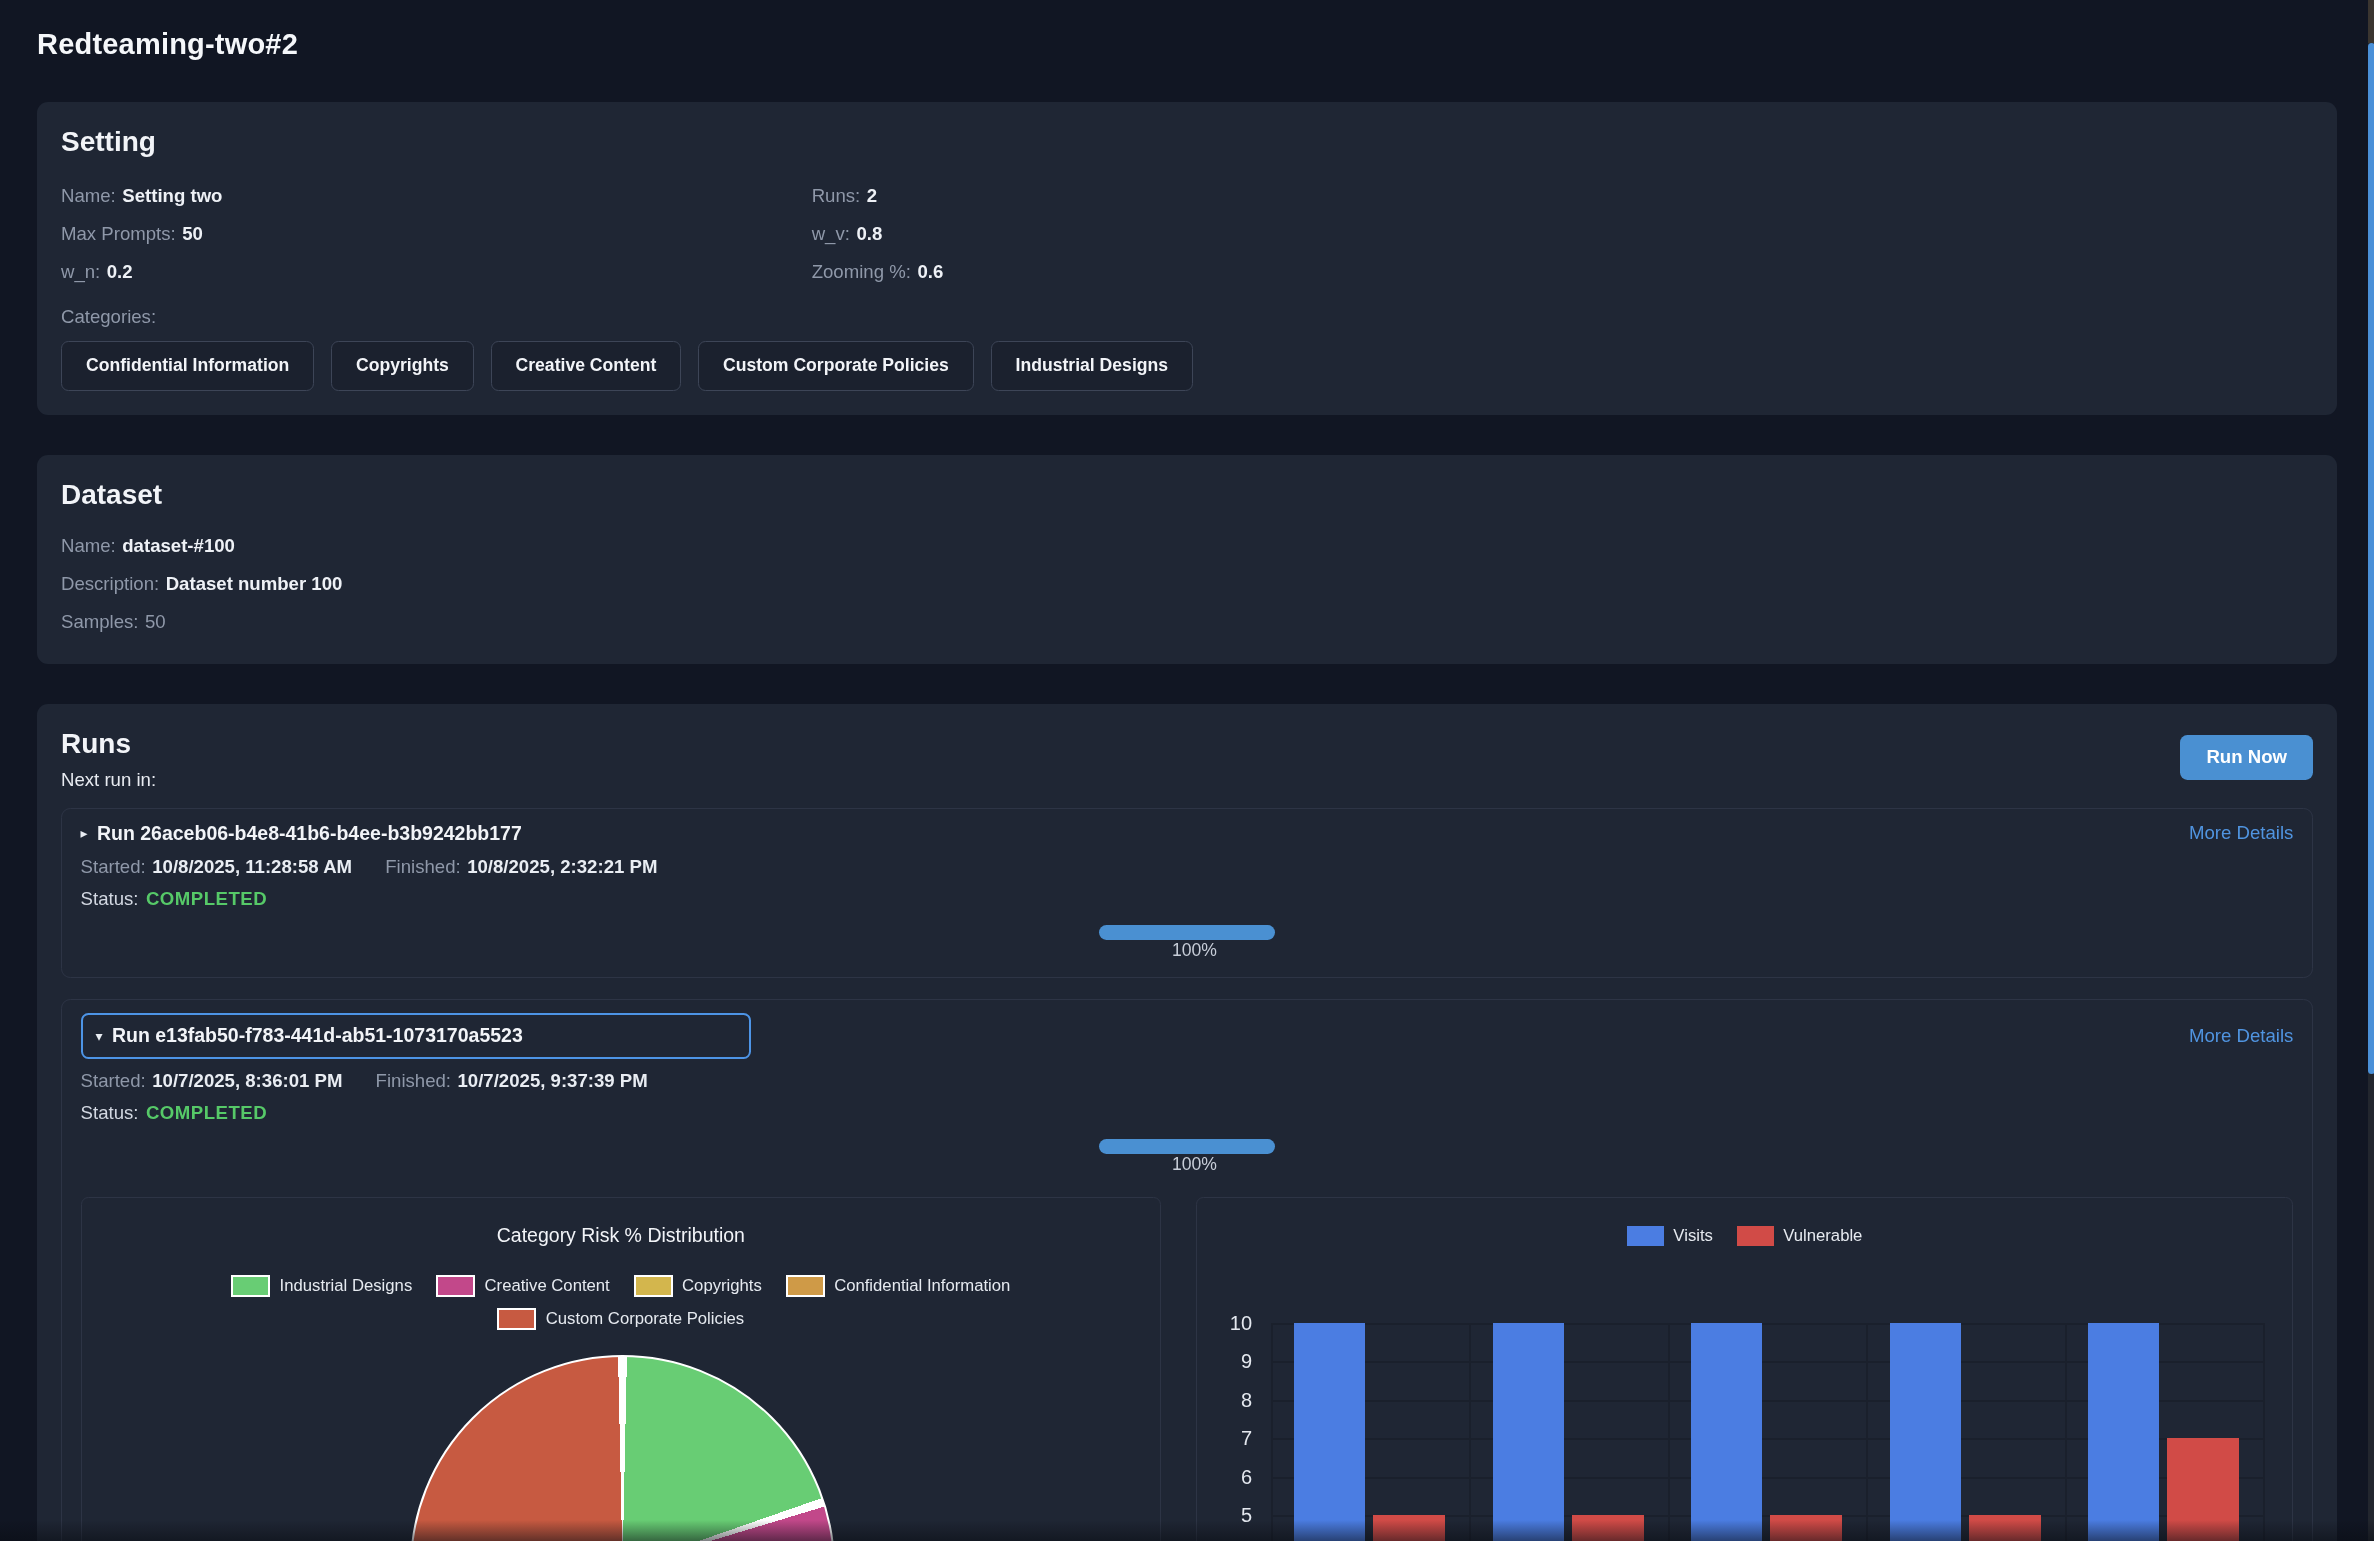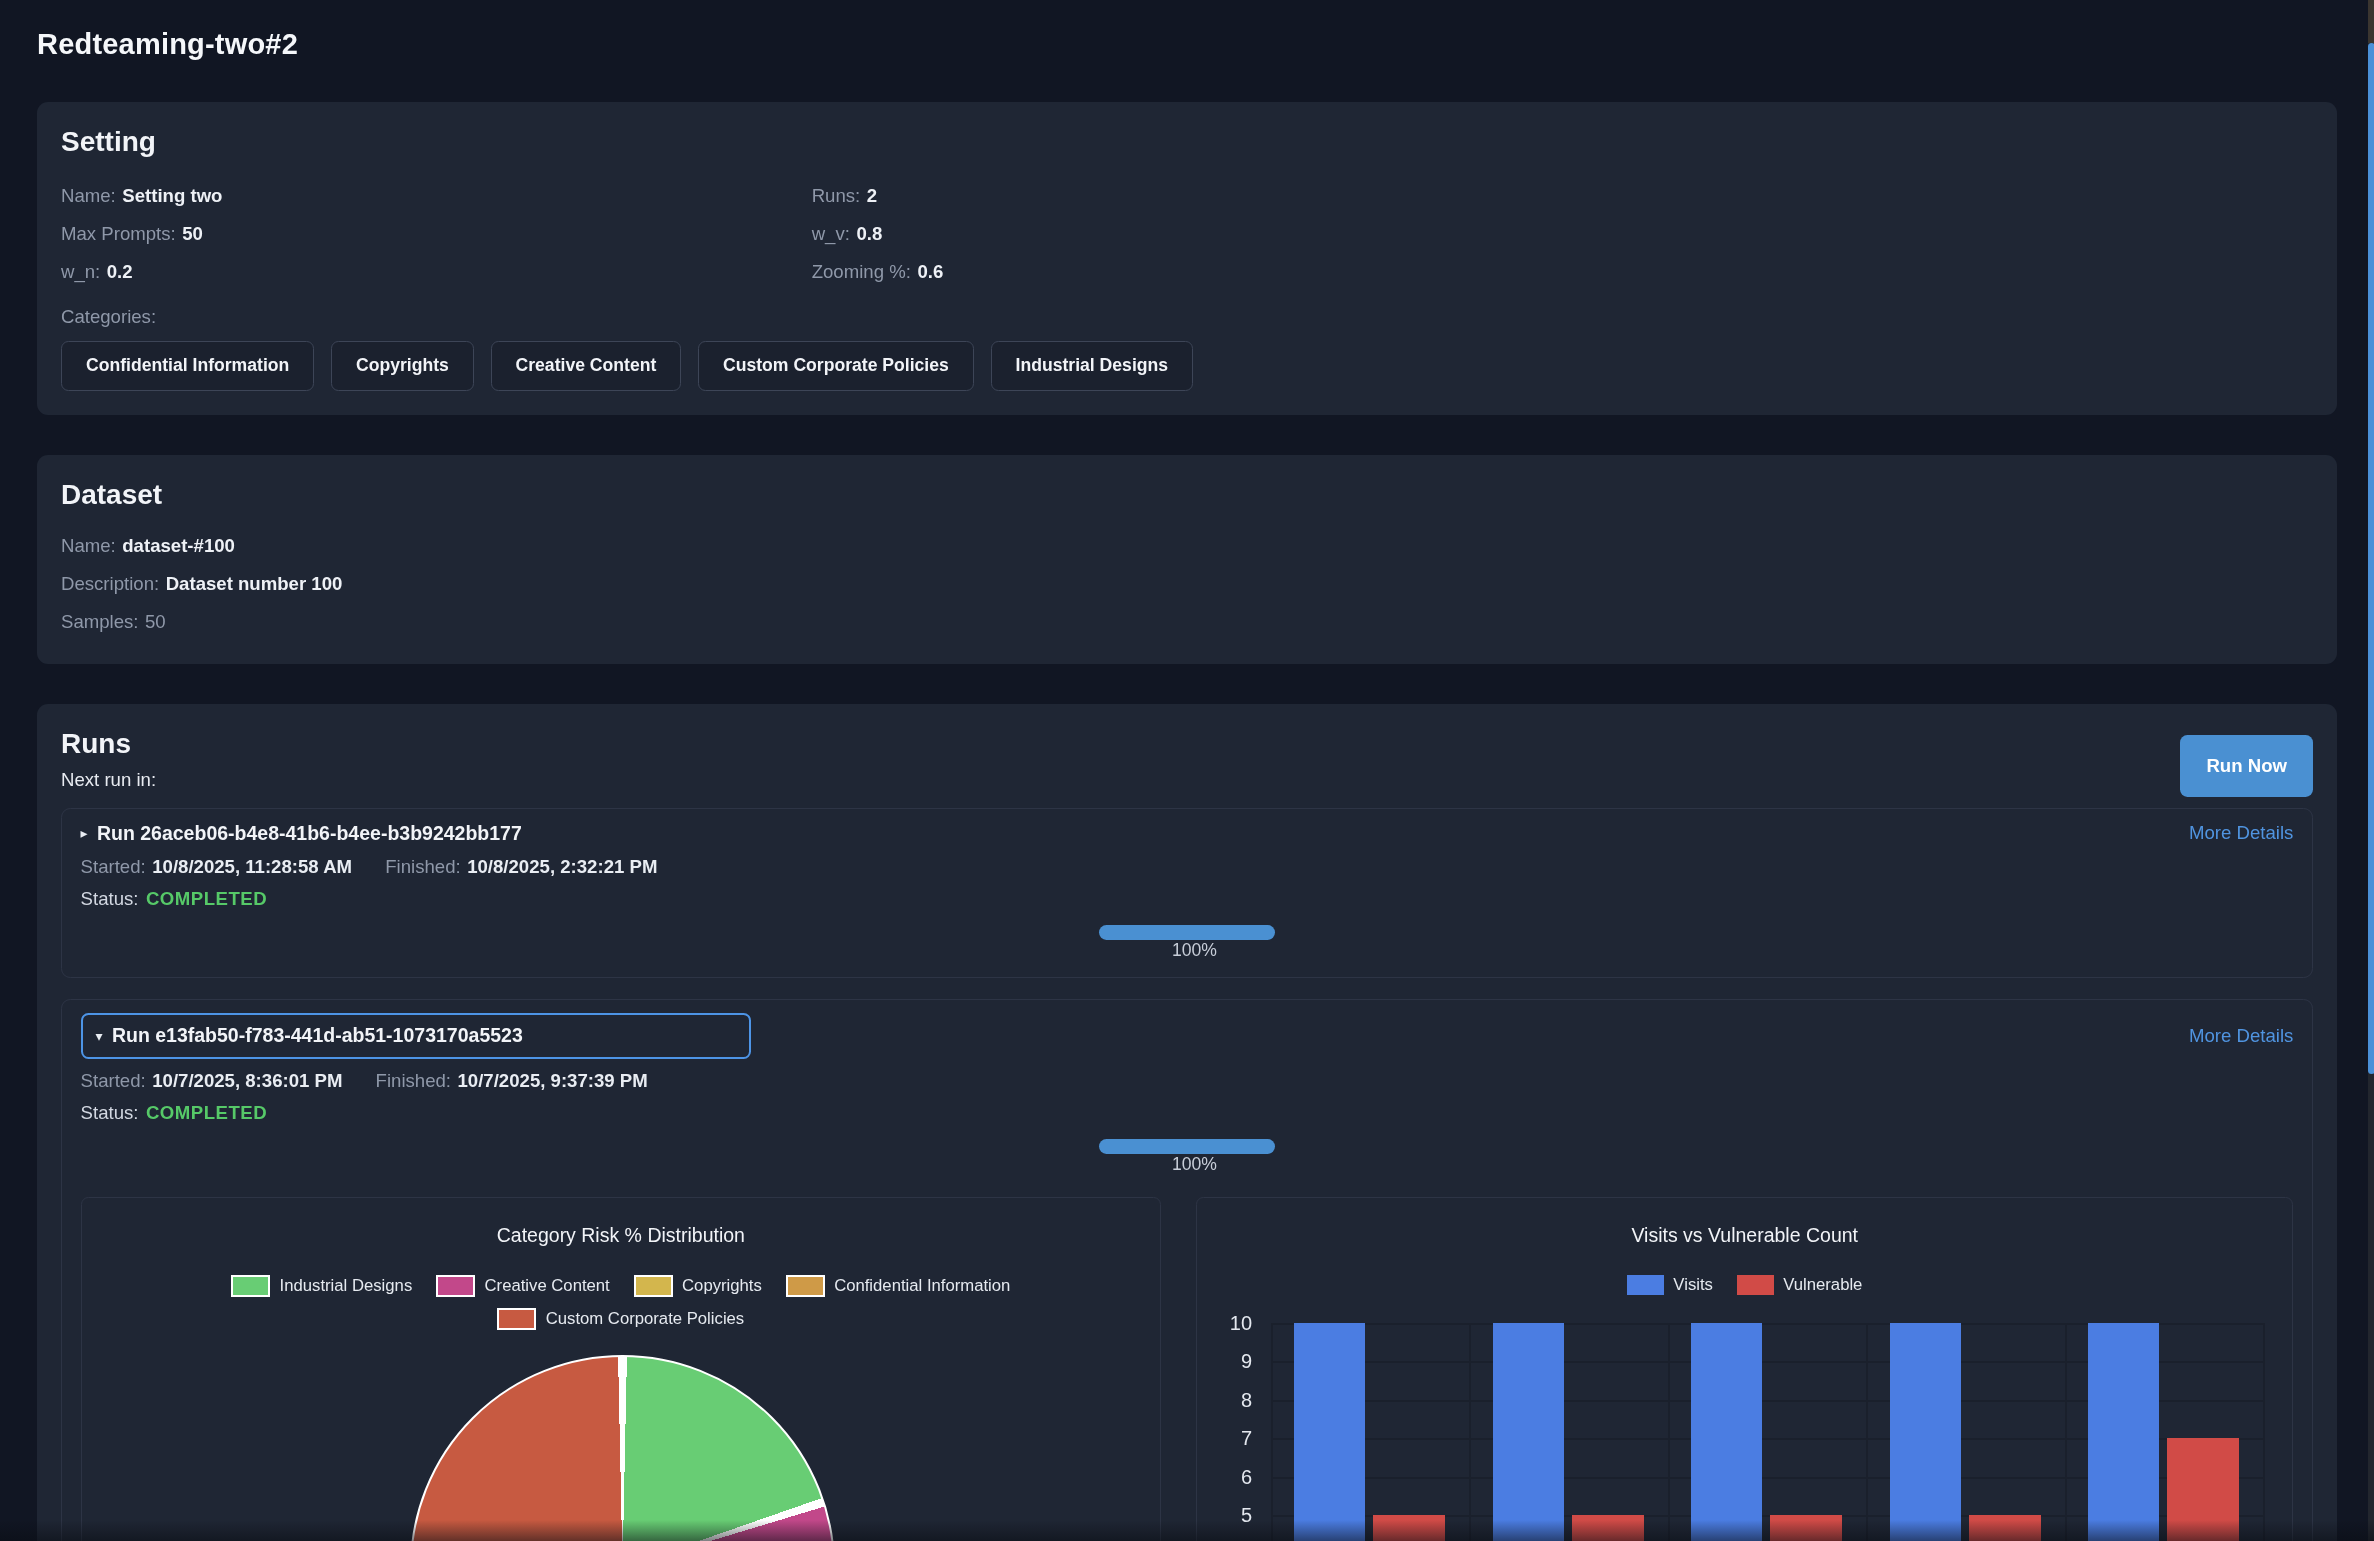--- a/index.html
+++ b/index.html
@@ -25,21 +25,21 @@
   .chip{
     border:1.4px solid #3d4557;background:#1b212e;border-radius:7.4px;height:48px;
     display:flex;align-items:center;padding:0 24px;font-size:17.6px;font-weight:bold;color:#f2f4f8;
     cursor:pointer;white-space:nowrap;
   }
   
   .runs-card{position:relative;height:890px;margin-bottom:0;}
   .next-run{font-size:18.6px;color:#e8ebf1;margin-top:9.3px;}
   .run-now-btn{
     position:absolute;top:31px;right:24px;background:#4a90d2;color:#fff;border:none;
-    font-size:18.6px;font-weight:bold;font-family:inherit;border-radius:7.4px;height:62px;padding:0 26px;cursor:pointer;
+    font-size:18.6px;font-weight:bold;font-family:inherit;border-radius:7.4px;height:45px;padding:0 26px;cursor:pointer;
   }
   .run-card{
     border:1.4px solid #2d3445;border-radius:9.3px;padding:13px 18.6px 16.7px 18.6px;margin-top:16.7px;
     box-sizing:border-box;
   }
   .run-card.expanded{margin-top:20.4px;height:575px;}
   .run-summary-row{display:flex;justify-content:space-between;align-items:center;}
   .run-summary{display:flex;align-items:center;gap:9.3px;font-size:19.5px;font-weight:bold;color:#f2f4f8;cursor:pointer;}
   .run-summary .caret{font-size:14px;color:#e9edf3;}
   .run-summary.focused{
@@ -219,21 +219,20 @@
           <div class="legend-row second" id="pie-legend-row-2">
               <div class="legend-item">
                 <div class="legend-swatch bordered" style="background: rgb(199, 90, 65);"></div>
                 <span>Custom Corporate Policies</span>
               </div>
             </div>
           <div class="pie" id="pie" style="background: conic-gradient(rgb(255, 255, 255) 0deg, rgb(255, 255, 255) 1.2deg, rgb(104, 205, 116) 1.2deg, rgb(104, 205, 116) 70.8deg, rgb(255, 255, 255) 70.8deg, rgb(255, 255, 255) 72deg, rgb(255, 255, 255) 72deg, rgb(255, 255, 255) 73.2deg, rgb(194, 72, 138) 73.2deg, rgb(194, 72, 138) 124.8deg, rgb(255, 255, 255) 124.8deg, rgb(255, 255, 255) 126deg, rgb(255, 255, 255) 126deg, rgb(255, 255, 255) 127.2deg, rgb(211, 182, 77) 127.2deg, rgb(211, 182, 77) 168deg, rgb(255, 255, 255) 168deg, rgb(255, 255, 255) 169.2deg, rgb(255, 255, 255) 169.2deg, rgb(255, 255, 255) 170.4deg, rgb(207, 154, 71) 170.4deg, rgb(207, 154, 71) 204deg, rgb(255, 255, 255) 204deg, rgb(255, 255, 255) 205.2deg, rgb(255, 255, 255) 205.2deg, rgb(255, 255, 255) 206.4deg, rgb(199, 90, 65) 206.4deg, rgb(199, 90, 65) 358.8deg, rgb(255, 255, 255) 358.8deg, rgb(255, 255, 255) 360deg);"></div>
         </div>
 
         <div class="chart-card bar-card">
-          <div class="chart-title">Visits vs Vulnerable Count</div>
           <div class="legend-row first" id="bar-legend">
               <div class="legend-item">
                 <div class="legend-swatch" style="background: rgb(75, 125, 226); width: 37px; height: 20.4px;"></div>
                 <span>Visits</span>
               </div>
               <div class="legend-item">
                 <div class="legend-swatch" style="background: rgb(209, 75, 71); width: 37px; height: 20.4px;"></div>
                 <span>Vulnerable</span>
               </div>
             </div>

